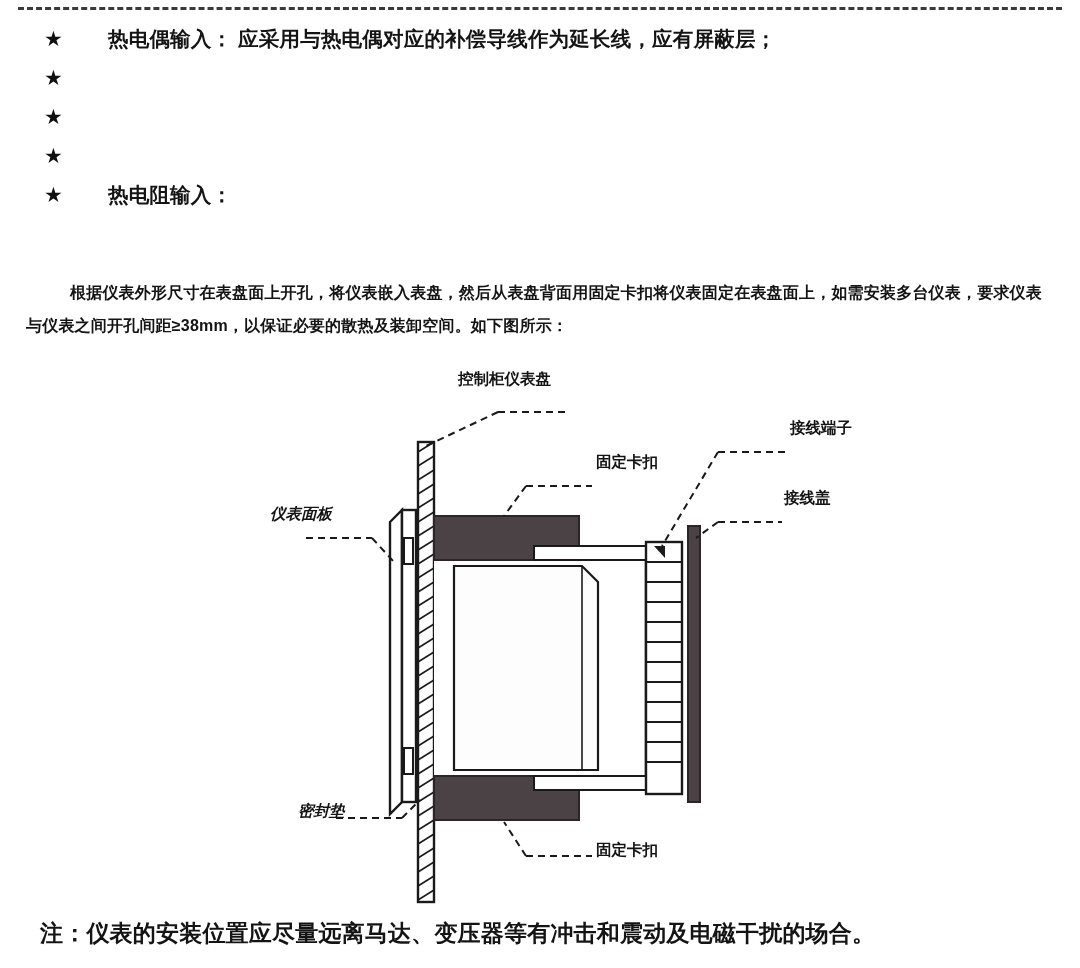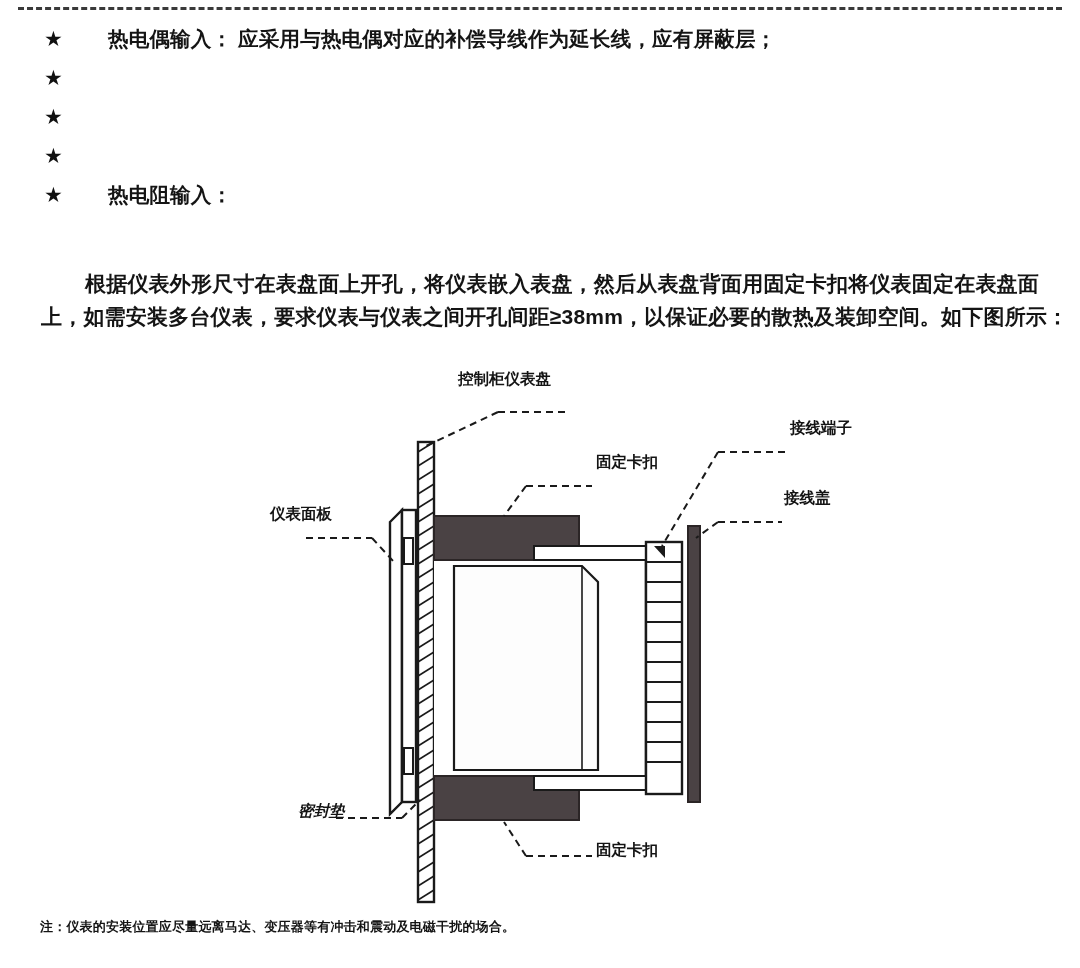--- a/index.html
+++ b/index.html
@@ -53,29 +53,28 @@
     line-height: 26px;
     font-weight: bold;
     letter-spacing: 0.2px;
     color: #141414;
     margin-left: 32px;
   }
   
   .para {
     position: absolute;
     left: 26px;
-    top: 267px;
+    top: 276px;
     width: 1030px;
-    font-size: 21px;
+    font-size: 16px;
     font-weight: bold;
     line-height: 33px;
     color: #141414;
     text-indent: 44px;
     letter-spacing: 0.2px;
-    margin-left: 15px;
   }
   
   .figure {
     position: absolute;
     left: 6px;
     top: 370px;
     width: 1080px;
     height: 540px;
   }
   .fig-label {
@@ -83,21 +82,21 @@
     font-size: 15.5px;
     font-weight: bold;
     color: #141414;
     white-space: nowrap;
   }
   
   .note {
     position: absolute;
     left: 40px;
     top: 918px;
-    font-size: 13px;
+    font-size: 23px;
     font-weight: bold;
     color: #141414;
     letter-spacing: 0.2px;
     white-space: nowrap;
   }
 </style>
 </head>
 <body>
 
 <div class="page">
@@ -222,21 +221,21 @@
 
           <line x1="520" y1="486" x2="586" y2="486"></line>
           <line x1="520" y1="486" x2="498" y2="452"></line>
         </g>
       </g>
     </svg>
 
     <div class="fig-label" style="left:452px; top:-1px;">控制柜仪表盘</div>
     <div class="fig-label" style="left:590px; top:82px;">固定卡扣</div>
     <div class="fig-label" style="left:784px; top:48px;">接线端子</div>
-    <div class="fig-label" style="left:264px; top:134px;">仪表面板</div>
+    <div class="fig-label" style="left:264px; top:134px;font-style:italic;">仪表面板</div>
     <div class="fig-label" style="left:778px; top:118px;">接线盖</div>
     <div class="fig-label" style="left:292px; top:431px;font-style:italic;">密封垫</div>
     <div class="fig-label" style="left:590px; top:470px;">固定卡扣</div>
   </div>
 
   <div class="note">注：仪表的安装位置应尽量远离马达、变压器等有冲击和震动及电磁干扰的场合。</div>
 
 </div>
 
 </body></html>

